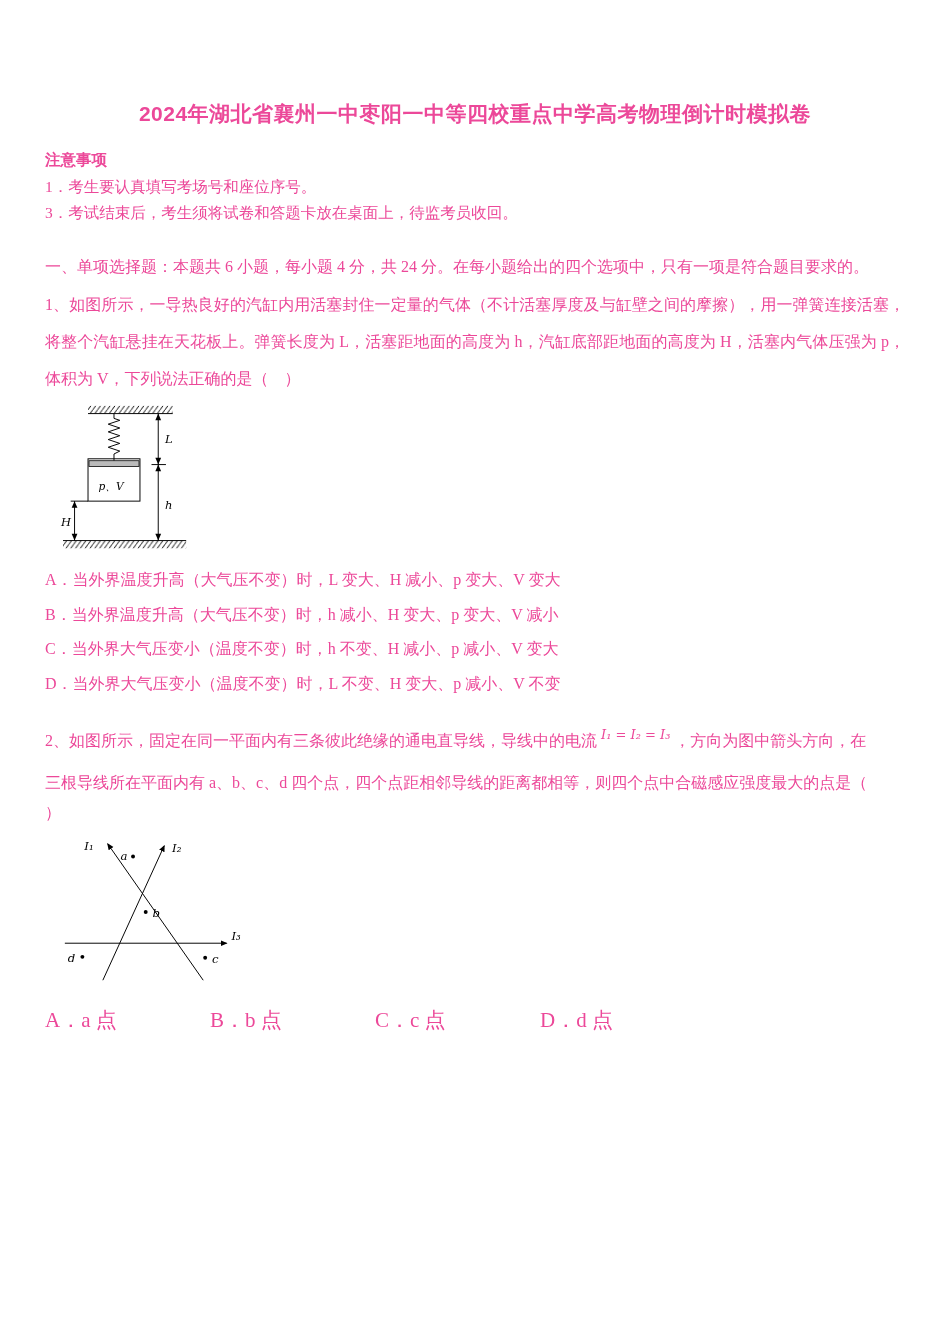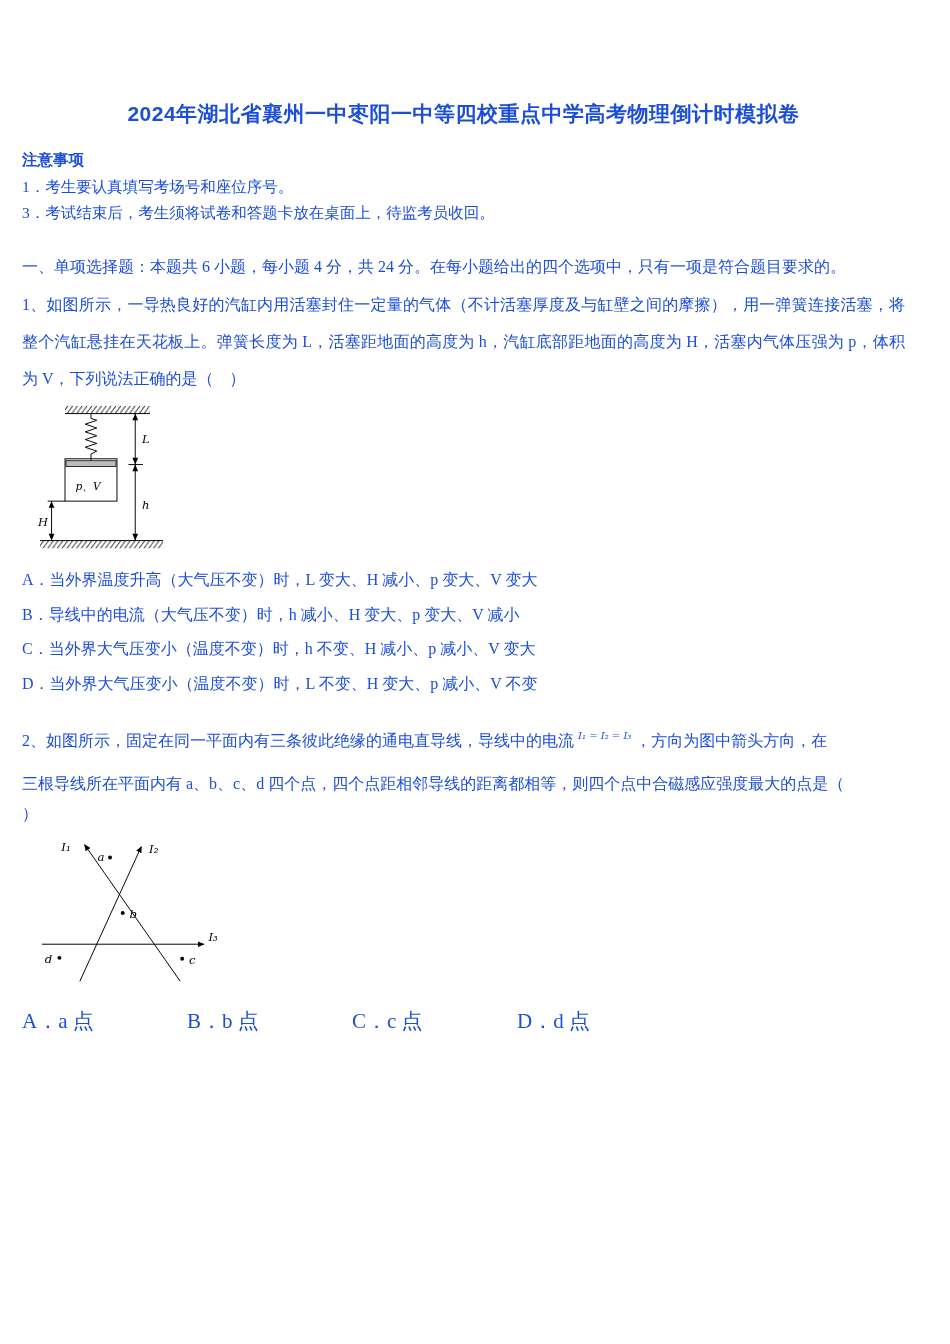--- a/index.html
+++ b/index.html
@@ -2,24 +2,24 @@
 <html><head>
 <meta charset="utf-8">
 <style>
   * { margin: 0; padding: 0; box-sizing: border-box; }
   html, body { background: #888; }
   .page {
     width: 950px;
     height: 1344px;
     margin: 0 auto;
     background: #fff;
-    color: #1d4ed8;
+    color: #ec4899;
     font-family: "Liberation Serif", "DejaVu Serif", serif;
     font-size: 16px;
-    padding: 100px 45px 0 22px;
+    padding: 100px 45px 0 45px;
     position: relative;
     overflow: hidden;
   }
   .title {
     font-family: "Liberation Sans", "DejaVu Sans", sans-serif;
     font-weight: 700;
     font-size: 21px;
     text-align: center;
     margin: 0 0 22px 0;
     letter-spacing: 0.5px;
@@ -30,21 +30,21 @@
   .stem { font-size: 16px; line-height: 37px; text-align: justify; }
   .q1-stem { margin-top: 6px; }
   .figure { margin: 6px 0 8px 14px; }
   .options p { font-size: 16px; line-height: 34.5px; }
   .q2 { margin-top: 14px; }
   .q2-line1 { line-height: 52px; }
   .q2-line2, .q2-line3 { line-height: 30px; }
   .math {
     font-style: italic;
     font-family: "DejaVu Serif", "Liberation Serif", serif;
-    font-size: 10px;
+    font-size: 13px;
     position: relative;
     top: -7px;
     padding: 0 4px;
   }
   .options-row { display: flex; margin-top: 14px; font-size: 21px; align-items: center; }
   .options-row .opt { width: 165px; }
   .q3 { margin-top: 20px; }
   .q3-stem { line-height: 37px; }
   svg { display: block; }
   .figtext {
@@ -108,21 +108,21 @@
         <polygon points="16,143 13,136 19,136" fill="#000"></polygon>
         <text x="2" y="128" class="figtext">H</text>
 
         <line x1="4" y1="143" x2="132" y2="143"></line>
         <rect x="4" y="143" width="128" height="8" fill="url(#hatch)"></rect>
       </svg>
     </div>
 
     <div class="options">
       <p>A．当外界温度升高（大气压不变）时，L 变大、H 减小、p 变大、V 变大</p>
-      <p>B．导线中的电流（大气压不变）时，h 减小、H 变大、p 变大、V 减小</p>
+      <p>B．当外界温度升高（大气压不变）时，h 减小、H 变大、p 变大、V 减小</p>
       <p>C．当外界大气压变小（温度不变）时，h 不变、H 减小、p 减小、V 变大</p>
       <p>D．当外界大气压变小（温度不变）时，L 不变、H 变大、p 减小、V 不变</p>
     </div>
   </section>
 
   <section class="q2">
     <div class="stem q2-line1">
       <span>2、如图所示，固定在同一平面内有三条彼此绝缘的通电直导线，导线中的电流</span><span class="math">I₁ = I₂ = I₃</span><span>，方向为图中箭头方向，在</span>
     </div>
     <div class="stem q2-line2">三根导线所在平面内有 a、b、c、d 四个点，四个点距相邻导线的距离都相等，则四个点中合磁感应强度最大的点是（</div>

